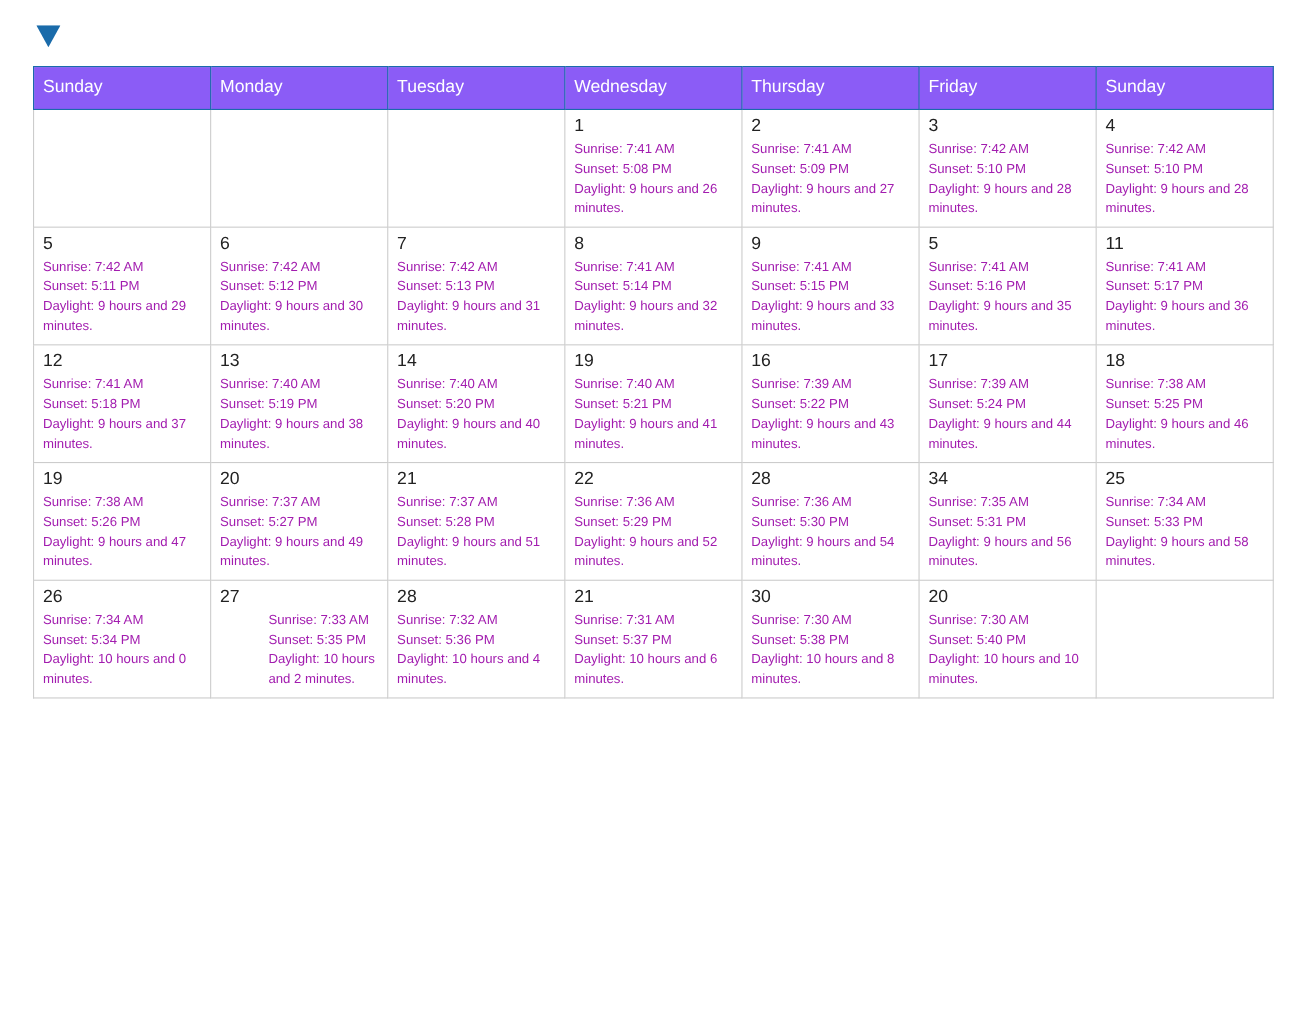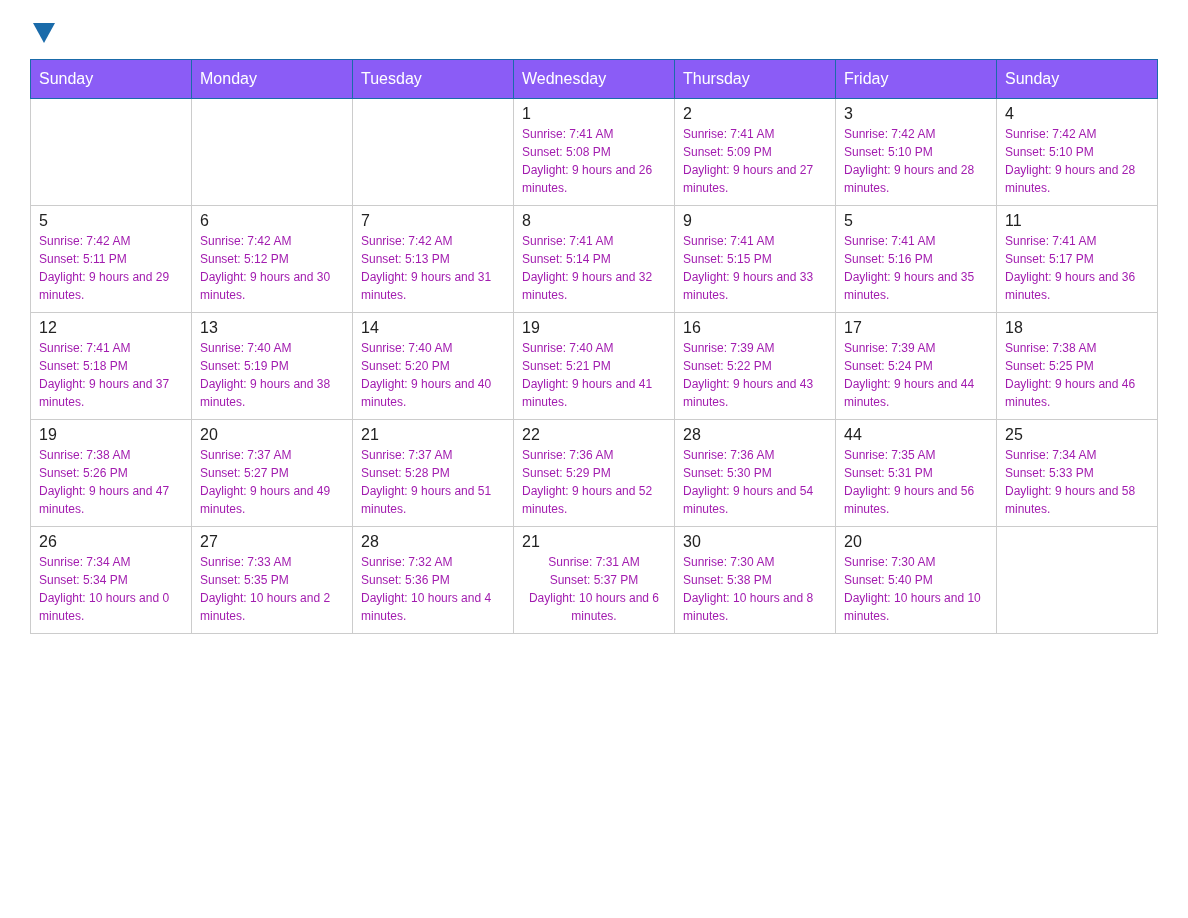--- a/index.html
+++ b/index.html
@@ -268,54 +268,54 @@
 Sunset: 5:29 PM
 Daylight: 9 hours and 52 minutes.</div>
         </td>
         <td>
           <span class="day-number">28</span>
           <div class="day-info" style="white-space: pre-line;">Sunrise: 7:36 AM
 Sunset: 5:30 PM
 Daylight: 9 hours and 54 minutes.</div>
         </td>
         <td>
-          <span class="day-number">44</span>
+          <span class="day-number">34</span>
           <div class="day-info" style="white-space: pre-line;">Sunrise: 7:35 AM
 Sunset: 5:31 PM
 Daylight: 9 hours and 56 minutes.</div>
         </td>
         <td>
           <span class="day-number">25</span>
           <div class="day-info" style="white-space: pre-line;">Sunrise: 7:34 AM
 Sunset: 5:33 PM
 Daylight: 9 hours and 58 minutes.</div>
         </td>
       </tr>
       <tr>
         <td>
           <span class="day-number">26</span>
           <div class="day-info" style="white-space: pre-line;">Sunrise: 7:34 AM
 Sunset: 5:34 PM
 Daylight: 10 hours and 0 minutes.</div>
         </td>
         <td>
           <span class="day-number">27</span>
-          <div class="day-info" style="white-space: pre-line;">Sunrise: 7:33 AM
+          <div class="day-info" style="white-space: pre-line; margin-left: 44px;">Sunrise: 7:33 AM
 Sunset: 5:35 PM
 Daylight: 10 hours and 2 minutes.</div>
         </td>
         <td>
           <span class="day-number">28</span>
           <div class="day-info" style="white-space: pre-line;">Sunrise: 7:32 AM
 Sunset: 5:36 PM
 Daylight: 10 hours and 4 minutes.</div>
         </td>
         <td>
           <span class="day-number">21</span>
-          <div class="day-info" style="white-space: pre-line; text-align: center;">Sunrise: 7:31 AM
+          <div class="day-info" style="white-space: pre-line;">Sunrise: 7:31 AM
 Sunset: 5:37 PM
 Daylight: 10 hours and 6 minutes.</div>
         </td>
         <td>
           <span class="day-number">30</span>
           <div class="day-info" style="white-space: pre-line;">Sunrise: 7:30 AM
 Sunset: 5:38 PM
 Daylight: 10 hours and 8 minutes.</div>
         </td>
         <td>

